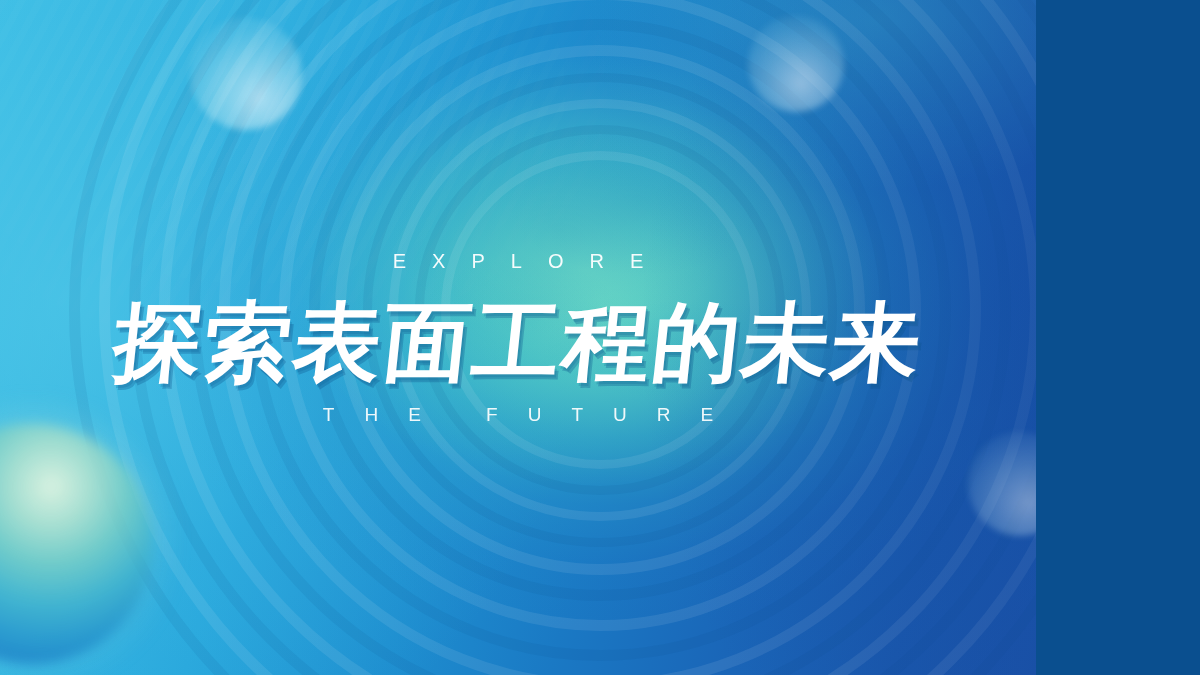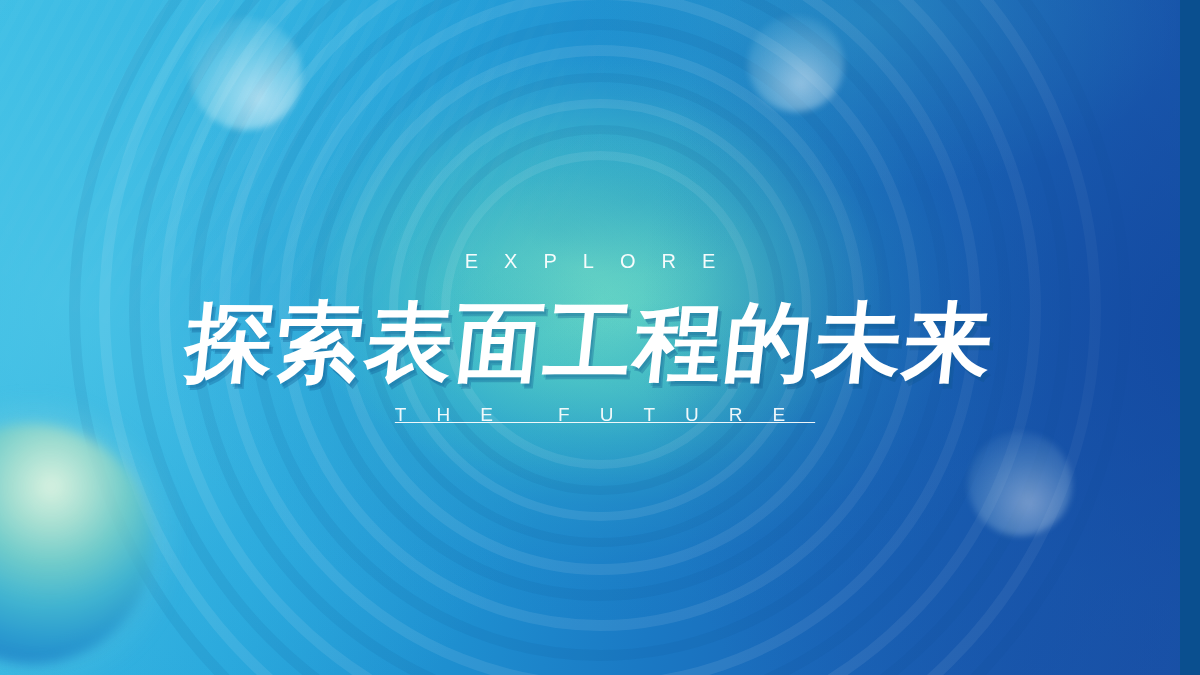--- a/index.html
+++ b/index.html
@@ -2,21 +2,21 @@
 <html><head>
 <meta charset="utf-8">
 <style>
   html, body {
     margin: 0;
     padding: 0;
     background: #0a4f8f;
   }
   #stage {
     position: relative;
-    width: 1180px;
+    width: 1036px;
     height: 675px;
     overflow: hidden;
     font-family: "Liberation Sans", sans-serif;
     background: #8b5cf6;
   }
 
   
   .layer { position: absolute; inset: 0; }
 
   .bg-base {
@@ -217,21 +217,20 @@
   .kicker-bottom {
     font-size: 19px;
     letter-spacing: 30px;
     text-indent: 30px;
     color: #ffffff;
     font-weight: 400;
     opacity: 0.92;
     line-height: 1;
     margin-top: 20px;
     white-space: nowrap;
-    text-decoration: underline;
   }
 </style>
 </head>
 <body>
 
 <div id="stage">
 
   <div class="layer bg-base"></div>
   <div class="layer bg-left-wash"></div>
   <div class="layer bg-core-glow"></div>

